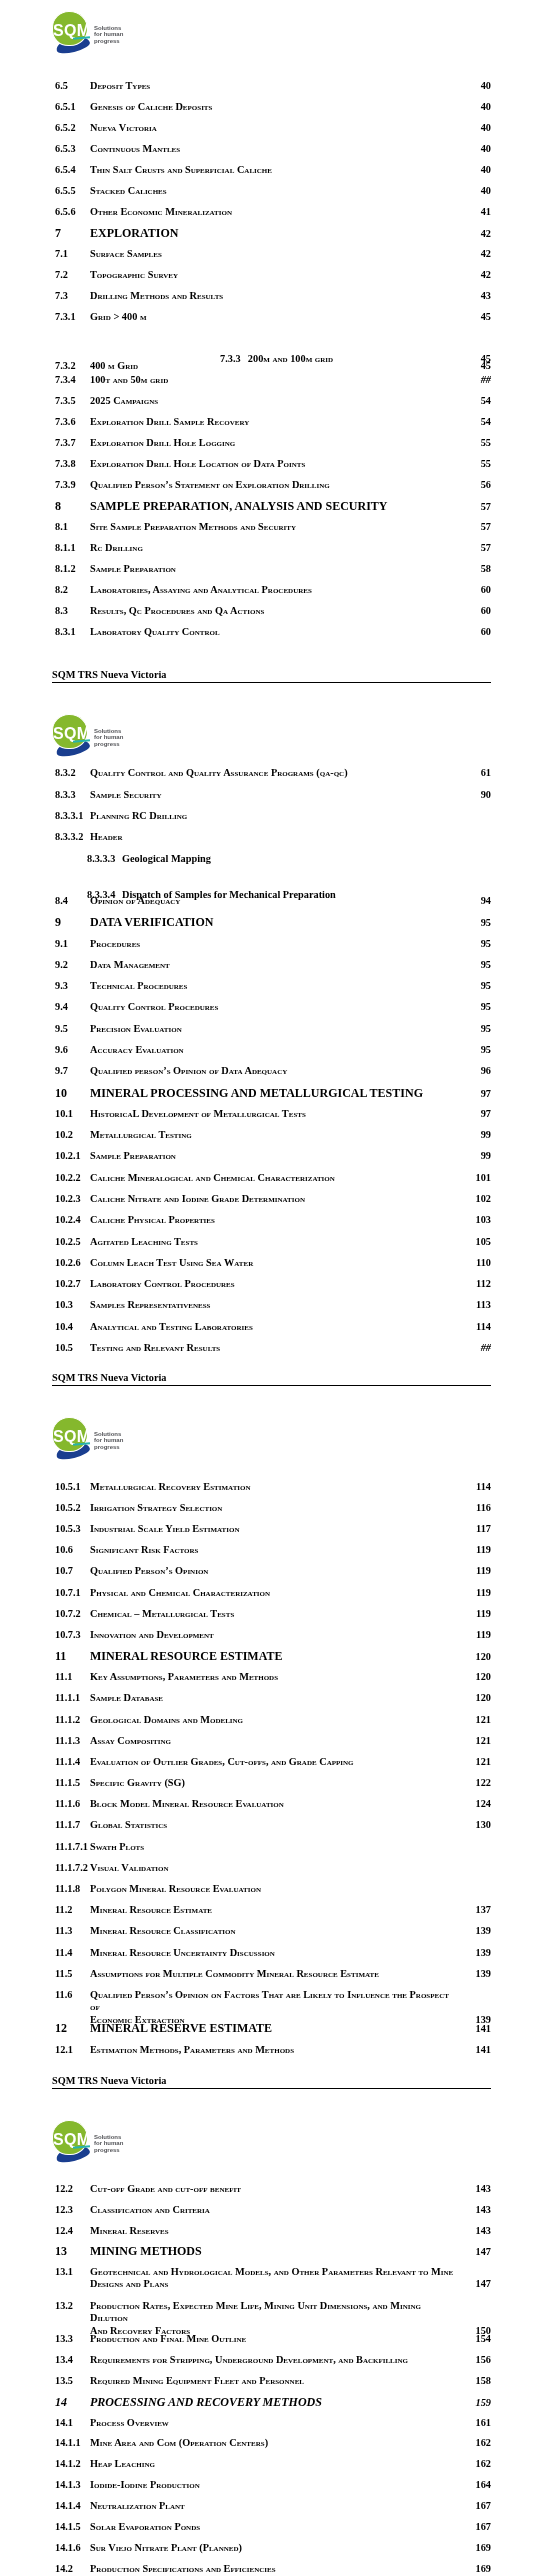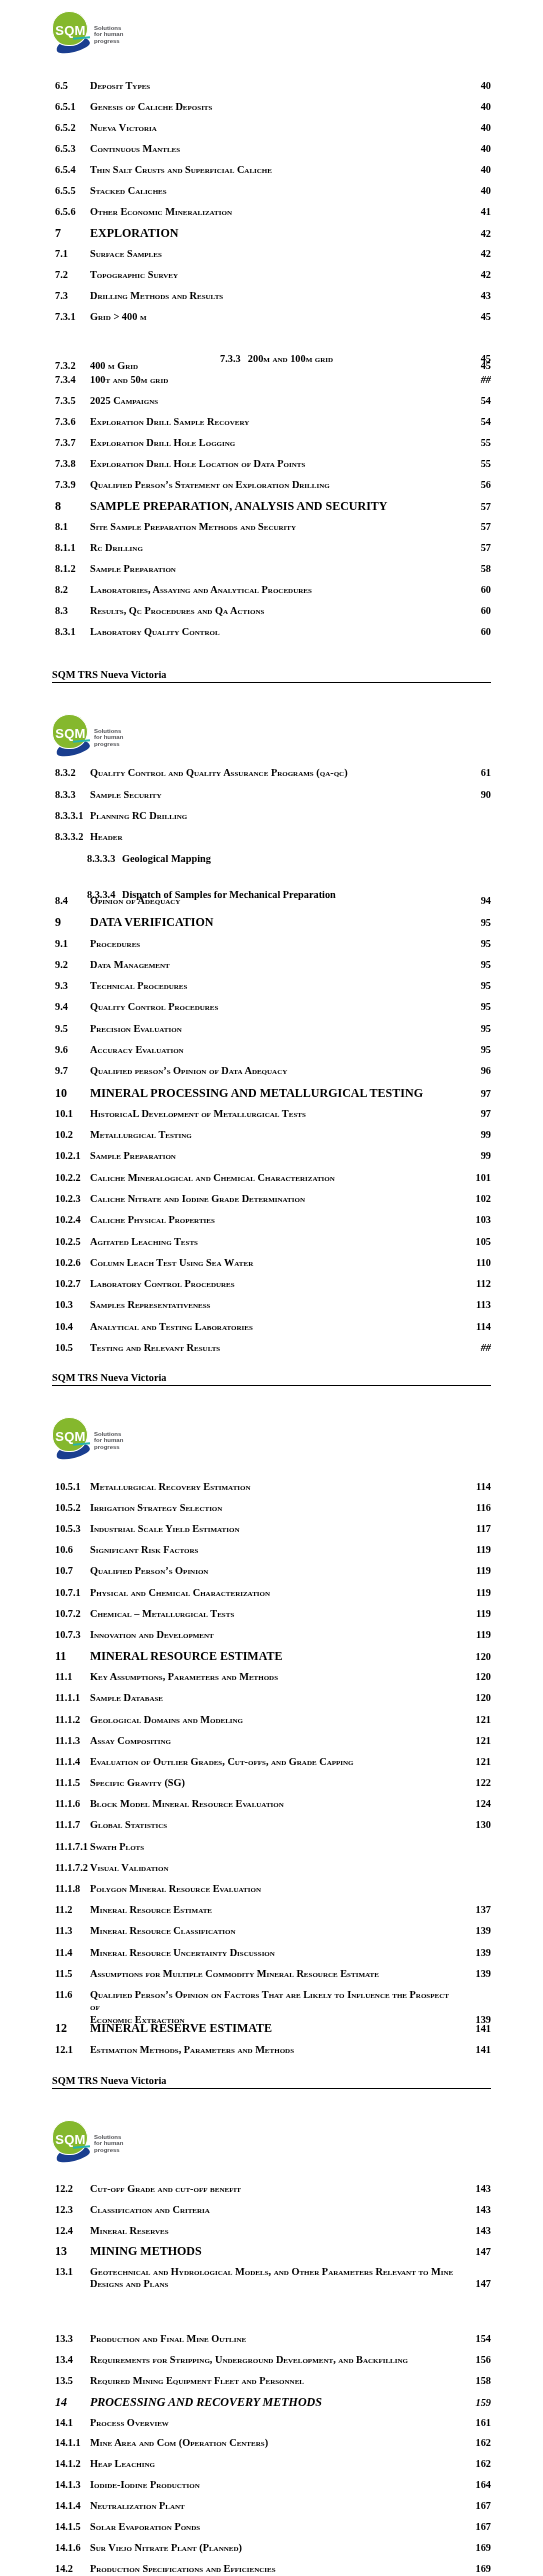--- a/index.html
+++ b/index.html
@@ -6,21 +6,21 @@
   body{width:544px;height:2813px;font-family:"Liberation Serif","DejaVu Serif",serif;color:#000;}
   .page{position:relative;width:544px;height:703px;background:#fff;overflow:hidden;}
 
   
   .logo{position:absolute;left:53px;top:12.4px;width:77px;height:43px;}
   .logo .swoosh{position:absolute;left:3.1px;top:26px;width:34px;height:14.4px;background:var(--navy);
     border-radius:50% / 62% 62% 38% 38%;transform:rotate(-14deg);z-index:1;}
   .logo .blob{position:absolute;left:-1px;top:-1px;width:34px;height:33px;background:var(--green);
     border:1.5px solid #fff;border-radius:48% 52% 50% 46%;z-index:2;}
   .logo .sqm{position:absolute;left:0;top:12px;width:35px;text-align:center;z-index:3;
-    font-family:"Liberation Sans","DejaVu Sans",sans-serif;font-weight:bold;font-size:13px;line-height:13.4px;
+    font-family:"Liberation Sans","DejaVu Sans",sans-serif;font-weight:bold;font-size:16px;line-height:13.4px;
     color:#fff;letter-spacing:0.3px;}
   .logo .teal{position:absolute;left:19.6px;top:25px;width:16.5px;height:1.5px;background:var(--teal);
     transform:rotate(-5deg);z-index:3;}
   .logo .tagline{position:absolute;left:41px;top:12.4px;z-index:3;
     font-family:"Liberation Sans","DejaVu Sans",sans-serif;font-weight:bold;font-size:6px;line-height:6.7px;
     color:#55565a;}
 
   
   .toc{position:absolute;left:55px;right:53px;top:0;bottom:0;}
   .row{position:absolute;left:0;right:0;font-size:10.3px;line-height:12.4px;font-weight:bold;
@@ -170,20 +170,22 @@
     <div class="teal"></div>
     <div class="tagline"><span>Solutions</span><br><span>for human</span><br><span>progress</span></div>
   </div>
   <div class="toc">
       <div class="row" style="top: 74px;"><span class="num">12.2</span><span class="title">Cut-off Grade and cut-off benefit</span><span class="pg">143</span></div>
       <div class="row" style="top: 95px;"><span class="num">12.3</span><span class="title">Classification and Criteria</span><span class="pg">143</span></div>
       <div class="row" style="top: 116px;"><span class="num">12.4</span><span class="title">Mineral Reserves</span><span class="pg">143</span></div>
       <div class="row main" style="top: 136px;"><span class="num">13</span><span class="title">MINING METHODS</span><span class="pg">147</span></div>
       <div class="row" style="top: 157px;"><span class="num">13.1</span><span class="title">Geotechnical and Hydrological Models, and Other Parameters Relevant to Mine
 Designs and Plans</span><span class="pg">147</span></div>
+      <div class="row" style="top: 191px;"><span class="num">13.2</span><span class="title">Production Rates, Expected Mine Life, Mining Unit Dimensions, and Mining Dilution
+And Recovery Factors</span><span class="pg">150</span></div>
       <div class="row" style="top: 224px;"><span class="num">13.3</span><span class="title">Production and Final Mine Outline</span><span class="pg">154</span></div>
       <div class="row" style="top: 245px;"><span class="num">13.4</span><span class="title">Requirements for Stripping, Underground Development, and Backfilling</span><span class="pg">156</span></div>
       <div class="row" style="top: 266px;"><span class="num">13.5</span><span class="title">Required Mining Equipment Fleet and Personnel</span><span class="pg">158</span></div>
       <div class="row main" style="top: 287px; font-style: italic;"><span class="num">14</span><span class="title">PROCESSING AND RECOVERY METHODS</span><span class="pg">159</span></div>
       <div class="row" style="top: 308px;"><span class="num">14.1</span><span class="title">Process Overview</span><span class="pg">161</span></div>
       <div class="row" style="top: 328px;"><span class="num">14.1.1</span><span class="title">Mine Area and Com (Operation Centers)</span><span class="pg">162</span></div>
       <div class="row" style="top: 349px;"><span class="num">14.1.2</span><span class="title">Heap Leaching</span><span class="pg">162</span></div>
       <div class="row" style="top: 370px;"><span class="num">14.1.3</span><span class="title">Iodide-Iodine Production</span><span class="pg">164</span></div>
       <div class="row" style="top: 391px;"><span class="num">14.1.4</span><span class="title">Neutralization Plant</span><span class="pg">167</span></div>
       <div class="row" style="top: 412px;"><span class="num">14.1.5</span><span class="title">Solar Evaporation Ponds</span><span class="pg">167</span></div>

